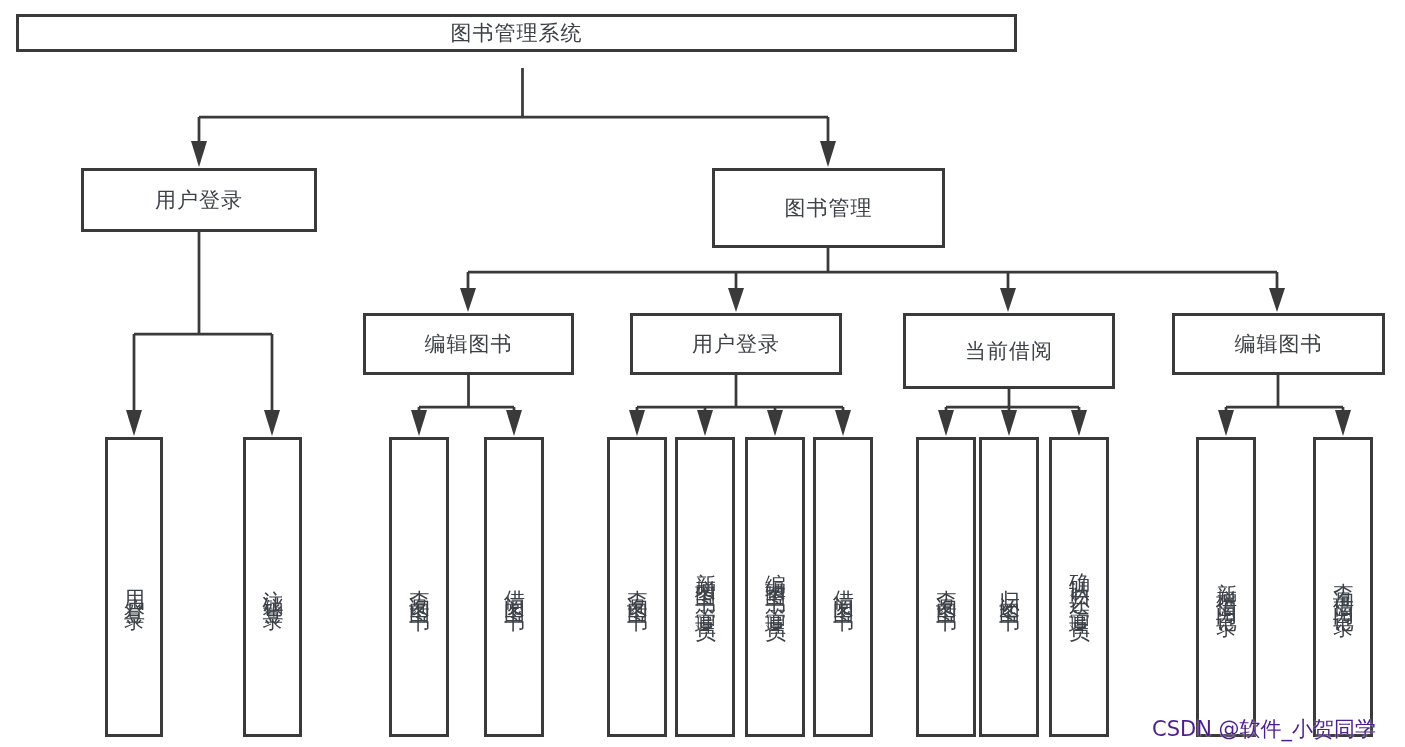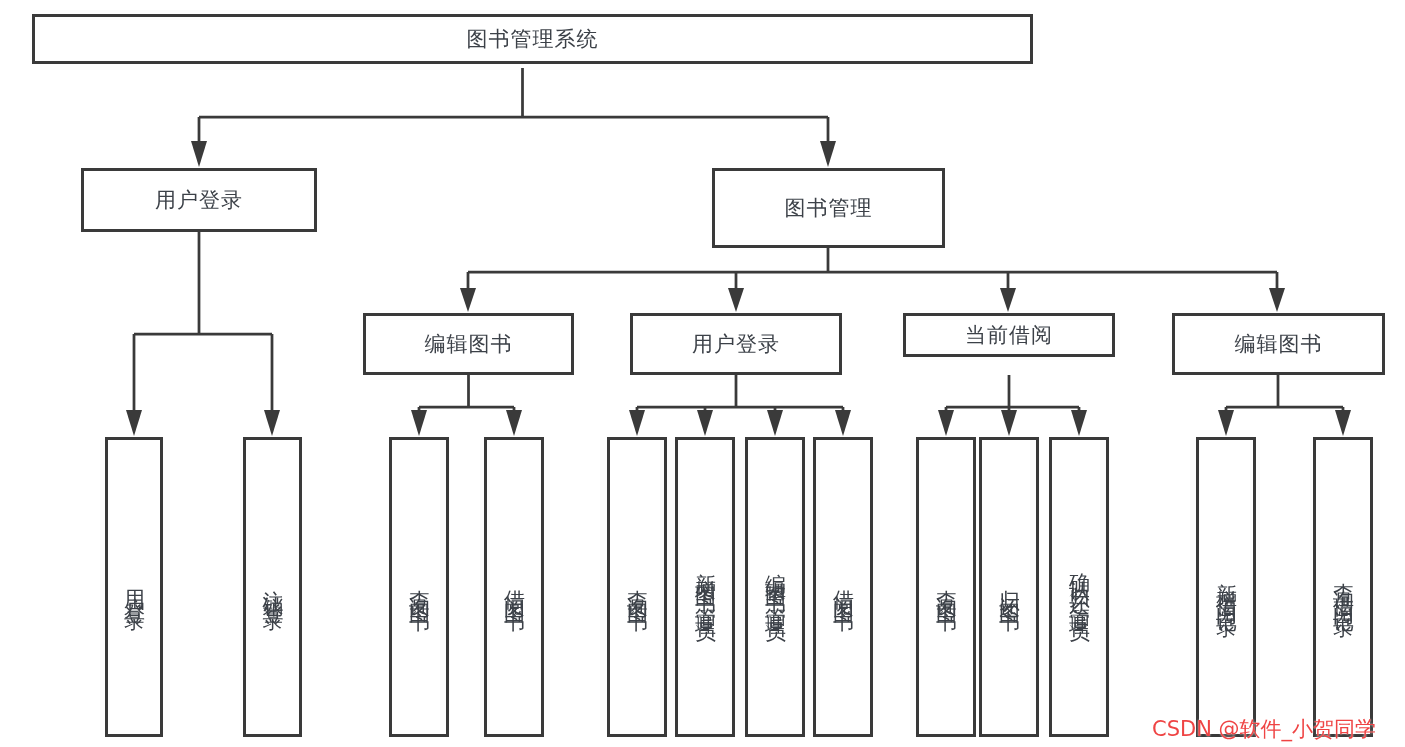--- a/index.html
+++ b/index.html
@@ -45,21 +45,21 @@
     letter-spacing: 7px;
     font-size: 21px;
     line-height: 1;
     white-space: nowrap;
   }
   .watermark {
     position: absolute;
     left: 1152px;
     top: 715px;
     font-size: 21px;
-    color: #ef4444;
+    color: #4c1d95;
     z-index: 5;
     white-space: nowrap;
     text-shadow: 0 0 2px #ffffff;
   }
 </style>
 </head>
 <body>
 
 <div class="stage">
 
@@ -132,38 +132,38 @@
     <g>
       <line x1="1278" y1="375" x2="1278" y2="407"></line>
       <line x1="1226" y1="407" x2="1343" y2="407"></line>
       <line x1="1226" y1="407" x2="1226" y2="416"></line>
       <polygon points="1218,410 1234,410 1226,436" fill="#3a3a3a" stroke="none"></polygon>
       <line x1="1343" y1="407" x2="1343" y2="416"></line>
       <polygon points="1335,410 1351,410 1343,436" fill="#3a3a3a" stroke="none"></polygon>
     </g>
   </svg>
 
-  <div class="node" style="left:32px; top:14px; width:1001px; height:50px">
+  <div class="node" style="left:16px; top:14px; width:1001px; height:38px">
     <span>图书管理系统</span>
   </div>
 
   <div class="node" style="left:81px; top:168px; width:236px; height:64px">
     <span>用户登录</span>
   </div>
   <div class="node" style="left:712px; top:168px; width:233px; height:80px">
     <span>图书管理</span>
   </div>
 
   <div class="node" style="left:363px; top:313px; width:211px; height:62px">
     <span>编辑图书</span>
   </div>
   <div class="node" style="left:630px; top:313px; width:212px; height:62px">
     <span>用户登录</span>
   </div>
-  <div class="node" style="left:903px; top:313px; width:212px; height:44px">
+  <div class="node" style="left:903px; top:313px; width:212px; height:76px">
     <span>当前借阅</span>
   </div>
   <div class="node" style="left:1172px; top:313px; width:213px; height:62px">
     <span>编辑图书</span>
   </div>
 
   <div class="node leaf" style="left:105px; top:437px; width:58px; height:300px">
     <span>用户登录</span>
   </div>
   <div class="node leaf" style="left:243px; top:437px; width:59px; height:300px">

